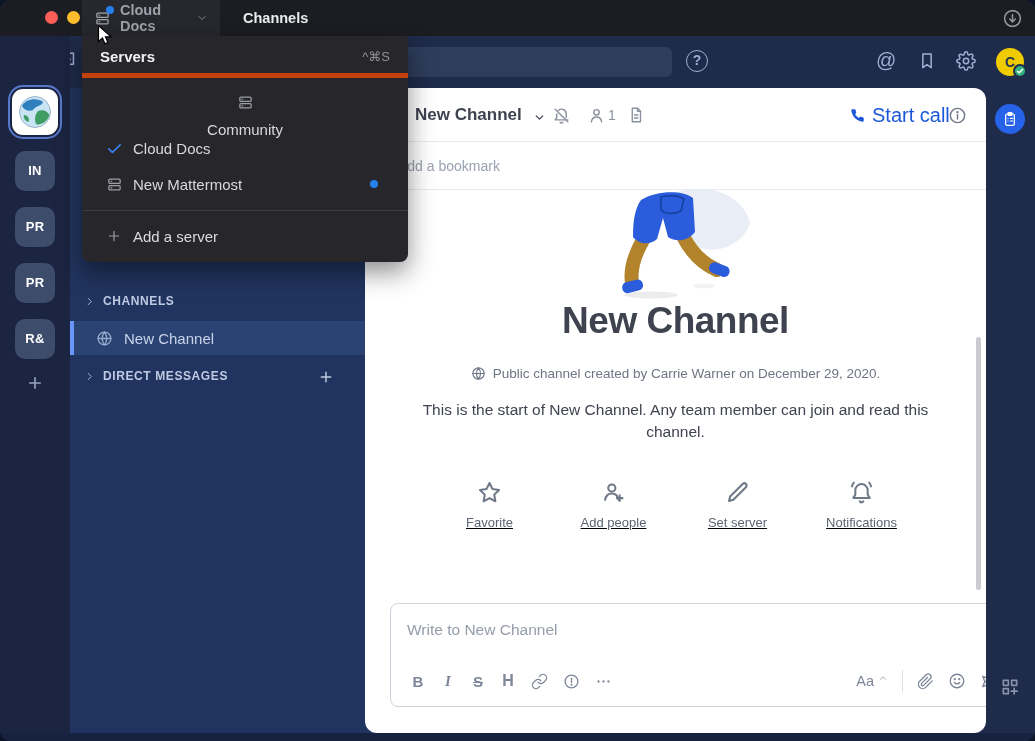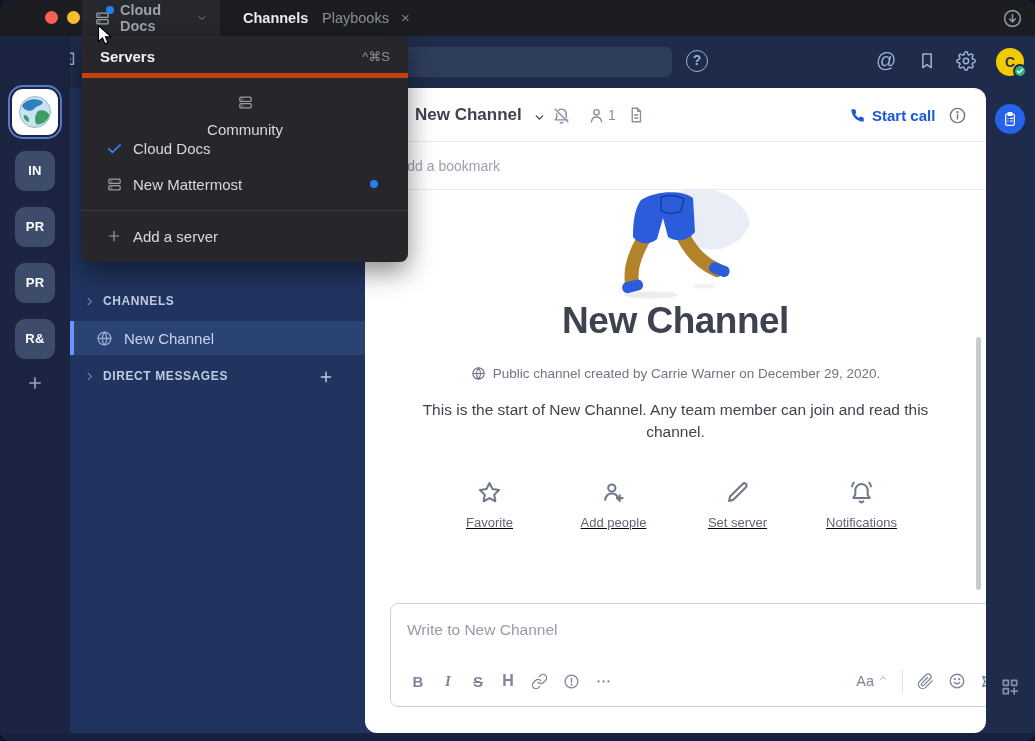--- a/index.html
+++ b/index.html
@@ -55,21 +55,21 @@
   .rail-grid-plus{left:1000px;top:677px;color:#8792ab;}
   .bottom-strip{left:0;top:733px;width:1035px;height:8px;background:#16223f;}
 
   
   .main-panel{left:365px;top:88px;width:621px;height:645px;background:#fff;border-radius:0 12px 12px 12px;overflow:hidden;}
   .chan-header{position:absolute;left:0;top:0;width:621px;height:54px;border-bottom:1px solid #e8eaed;}
   .chan-title{position:absolute;left:50px;top:0;height:54px;line-height:54px;font-size:17px;font-weight:700;color:#3f4350;}
   .hicon{color:#8a90a0;}
   .member-count{position:absolute;left:243px;top:0;height:54px;line-height:54px;font-size:14px;color:#8a90a0;}
   .start-call{position:absolute;left:485px;top:0;height:54px;display:flex;align-items:center;gap:7px;color:#1c58d9;}
-  .start-call .lbl{font-size:15px;font-weight:700;}
+  .start-call .lbl{font-size:20px;font-weight:400;}
   .bookmark-bar{position:absolute;left:0;top:54px;width:621px;height:48px;border-bottom:1px solid #e8eaed;color:#9aa1b0;}
   .bookmark-bar .lbl{position:absolute;left:33px;top:0;height:48px;line-height:48px;font-size:14px;}
   .intro{position:absolute;left:0;top:102px;width:621px;text-align:center;}
   .intro h1{margin:-6px 0 0 0;font-size:37px;font-weight:800;color:#3f4350;letter-spacing:-.5px;}
   .intro-meta{margin-top:24px;display:flex;justify-content:center;align-items:center;gap:7px;color:#6e7584;font-size:13.5px;}
   .intro-body{margin:18px auto 0;max-width:545px;font-size:15.5px;line-height:22px;color:#3f4350;}
   .intro-actions{margin-top:36px;display:flex;justify-content:center;gap:38px;text-decoration:underline;}
   .action-btn{width:86px;color:#6f7887;}
   .action-btn .aicon{display:flex;justify-content:center;}
   .action-btn .lbl{margin-top:9px;font-size:13px;color:#5d6575;}
@@ -125,23 +125,20 @@
       <span class="lbl">Cloud Docs</span>
       <span style="color:#8a8e96;">
         <svg class="ic" width="12" height="12" viewBox="0 0 24 24">
             <path d="M6 9l6 6 6-6"></path>
           </svg>
       </span>
     </div>
 
     <div class="abs tab" style="left:243px;color:#eceded;font-weight:600;">
       <span>Channels</span>
-    </div>
-    <div class="abs tab" style="left:322px;color:#8c9096;">
-      <span>Playbooks</span><span class="tab-close">×</span>
     </div>
 
     <div class="abs dl-btn">
       <svg class="ic" width="21" height="21" viewBox="0 0 24 24">
           <circle cx="12" cy="12" r="9"></circle>
           <path d="M12 7.5v8M8.8 12.6l3.2 3.2 3.2-3.2"></path>
         </svg>
     </div>
   </div>
 

